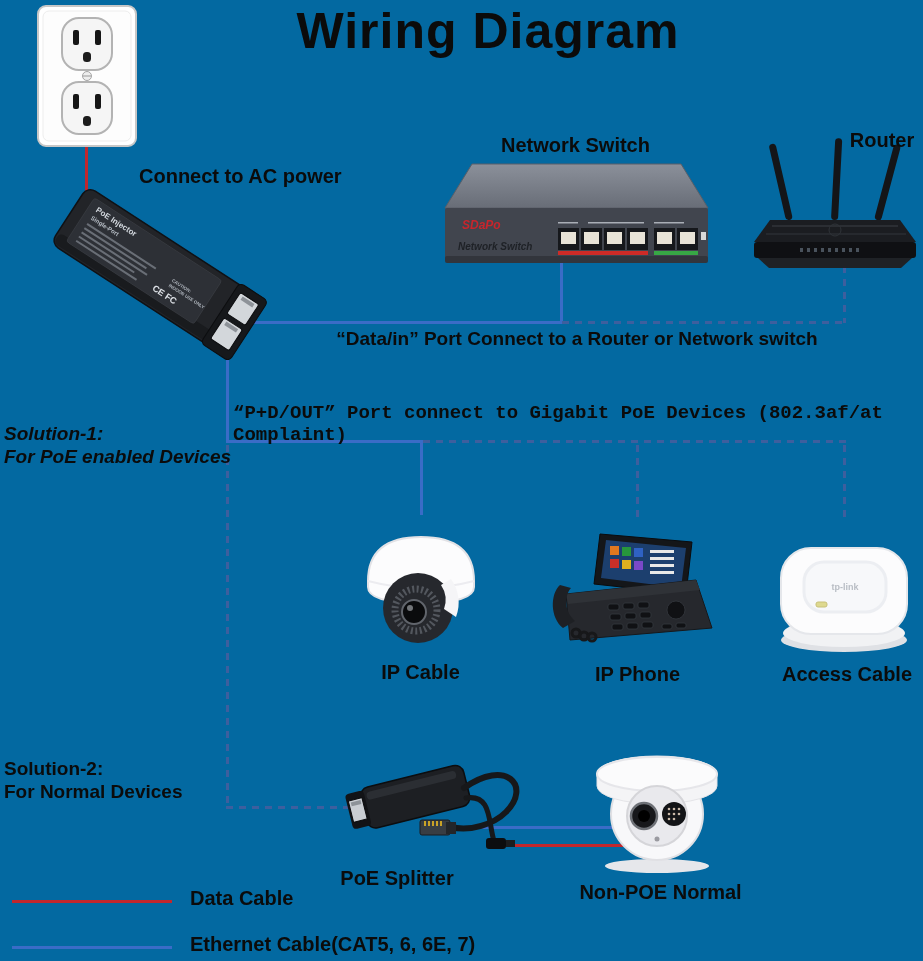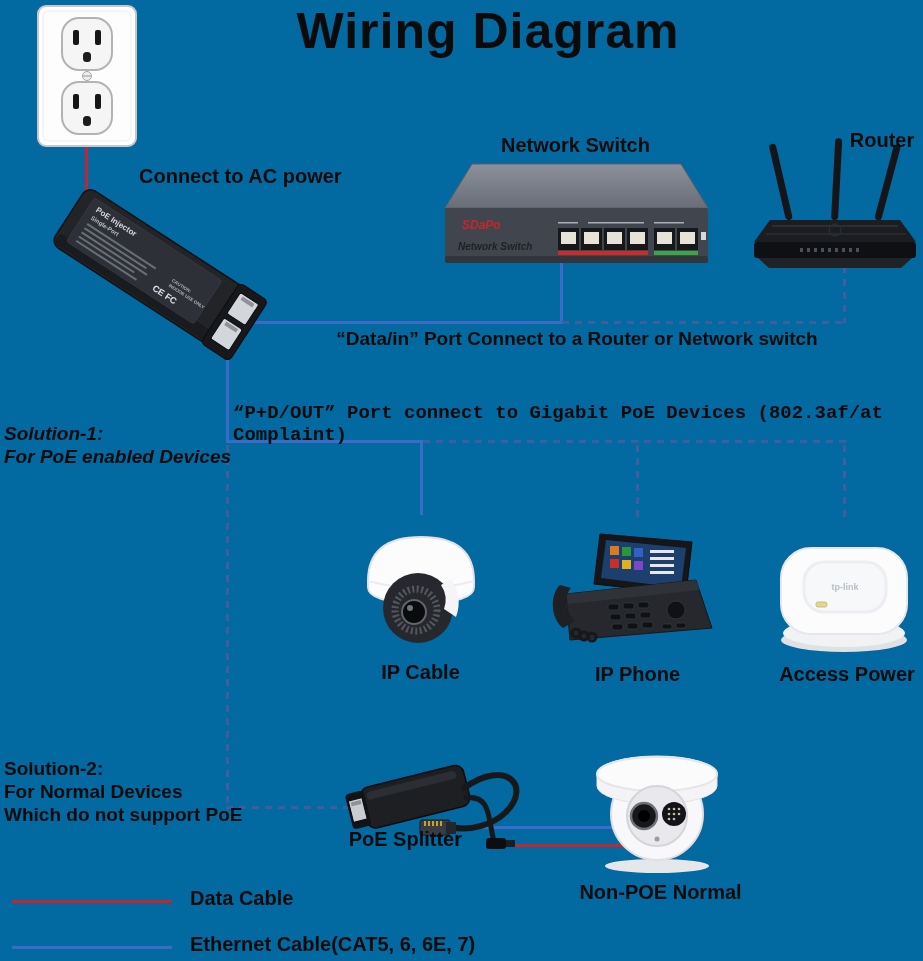--- a/index.html
+++ b/index.html
@@ -265,29 +265,28 @@
 
   <div class="lbl mid abs" style="left:4px;top:422px;line-height:23px;font-style:italic;">
     <div>Solution-1:</div>
     <div>For PoE enabled Devices</div>
   </div>
 
   <div class="lbl mid abs" style="left:233px;top:402px;width:660px;font-family:Liberation Mono, monospace;">“P+D/OUT” Port connect to Gigabit PoE Devices (802.3af/at Complaint)</div>
 
   <div class="lbl big ctr abs" style="left:353px;top:661px;width:135px;">IP Cable</div>
   <div class="lbl big ctr abs" style="left:570px;top:663px;width:135px;text-align:center;">IP Phone</div>
-  <div class="lbl big ctr abs" style="left:772px;top:663px;width:150px;">Access Power</div>
+  <div class="lbl big ctr abs" style="left:772px;top:663px;width:150px;">Access Cable</div>
 
   <div class="lbl mid abs" style="left:4px;top:757px;line-height:23px;">
     <div>Solution-2:</div>
     <div>For Normal Devices</div>
-    <div>Which do not support PoE</div>
   </div>
 
-  <div class="lbl big ctr abs" style="left:332px;top:828px;width:130px;text-align:right;">PoE Splitter</div>
+  <div class="lbl big ctr abs" style="left:332px;top:867px;width:130px;">PoE Splitter</div>
   <div class="lbl big ctr abs" style="left:578px;top:881px;width:165px;">Non-POE Normal</div>
 
   <div class="pwr-h" style="left:12px;top:900px;width:160px;"></div>
   <div class="lbl big abs" style="left:190px;top:887px;">Data Cable</div>
 
   <div class="line-h" style="left:12px;top:946px;width:160px;"></div>
   <div class="lbl big abs" style="left:190px;top:933px;text-align:right;">Ethernet Cable(CAT5, 6, 6E, 7)</div>
 
 </div>
 

